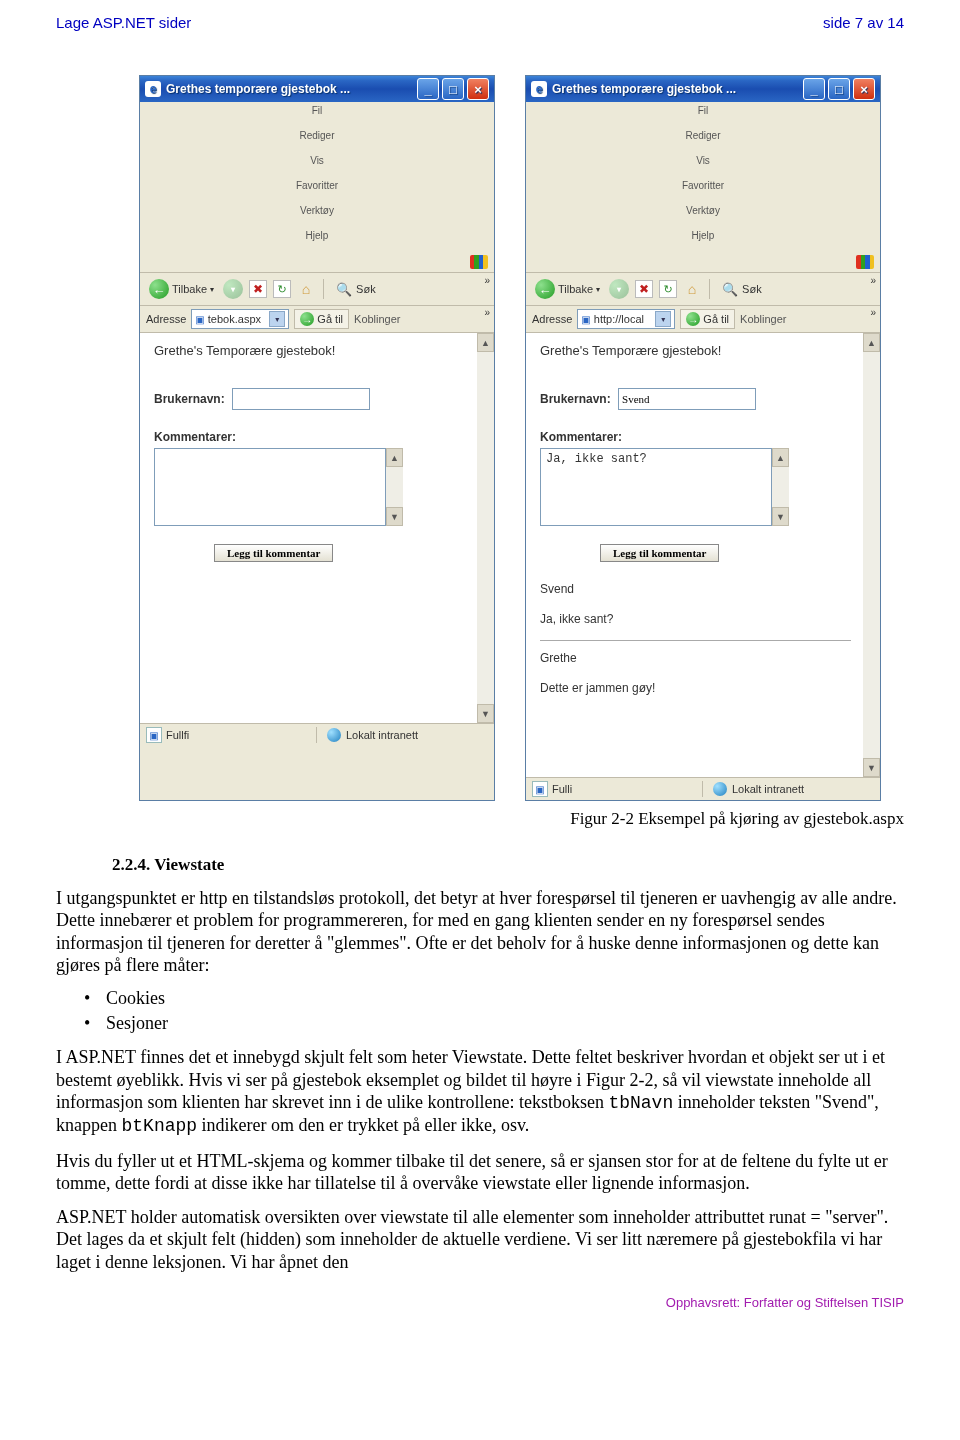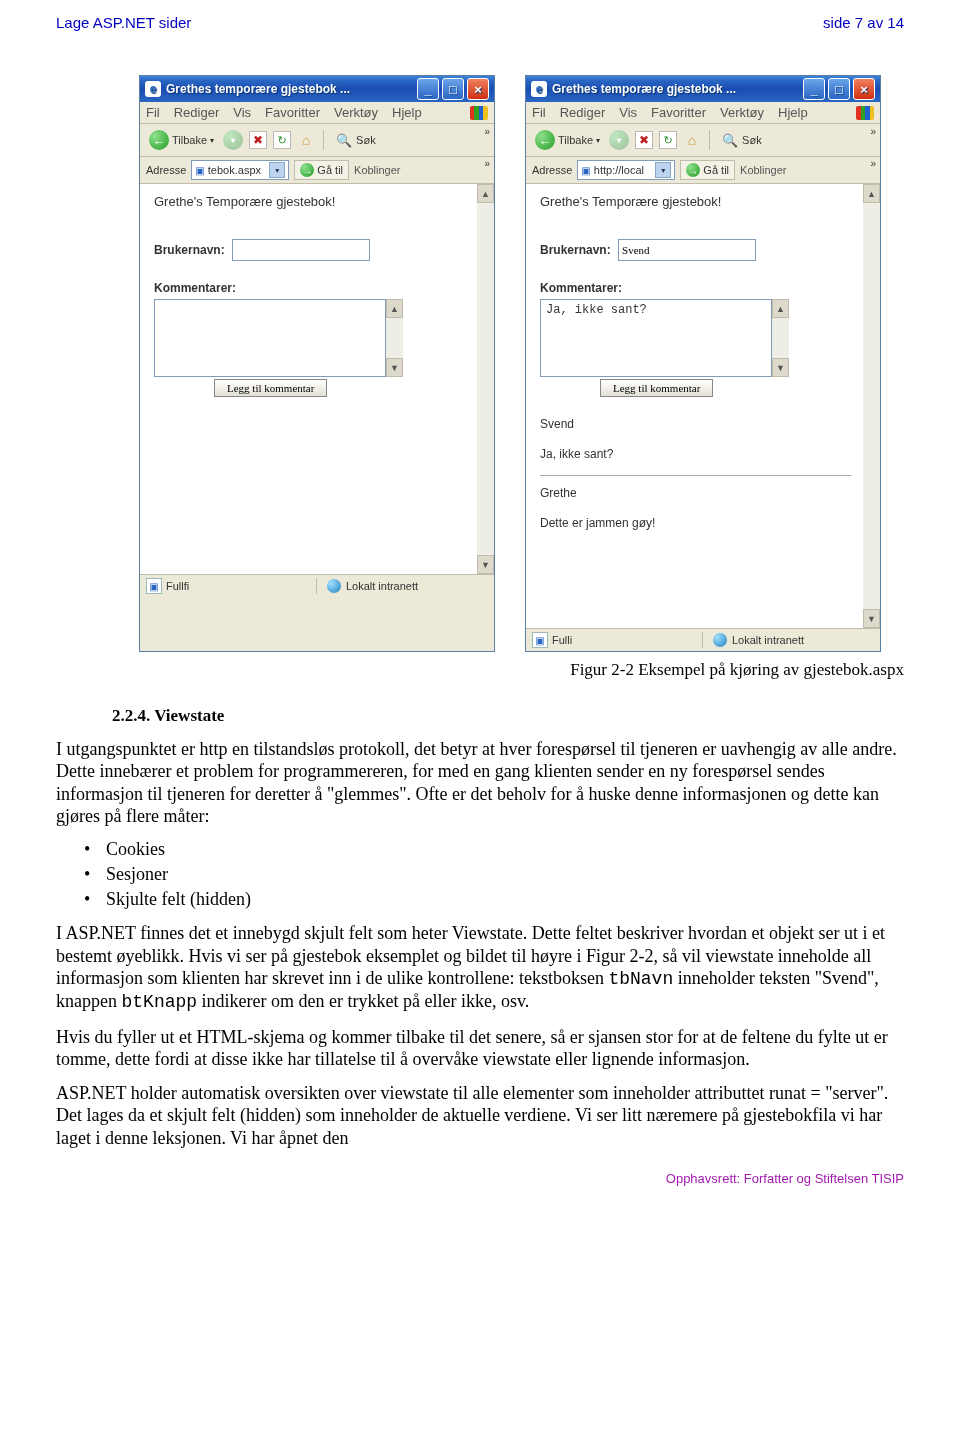--- a/index.html
+++ b/index.html
@@ -55,22 +55,23 @@
     display: flex; align-items: center; justify-content: center;
     font-size: 13px; font-weight: bold; color: #fff;
     background: linear-gradient(to bottom, #6aa4e8, #2a66c4);
     border: 1px solid #fff;
   }
   .win-btn.close { background: linear-gradient(to bottom, #f08060, #d03010); }
   .menubar {
     display: flex; align-items: center;
     background: #ece9d8;
     padding: 3px 6px; gap: 14px;
-    font-size: 13px; color: #555;
+    font-size: 10px; color: #555;
     border-bottom: 1px solid #c0bbaa;
+    flex-direction: column;
   }
   .menubar .flag { margin-left: auto; width: 18px; height: 14px;
     background: linear-gradient(90deg, #e03020 25%, #30a020 25% 50%, #2060d0 50% 75%, #f0c020 75%);
     border-radius: 2px;
   }
   .toolbar {
     display: flex; align-items: center;
     padding: 4px 6px; gap: 6px;
     border-bottom: 1px solid #c0bbaa;
     position: relative;
@@ -142,23 +143,23 @@
   }
   .comment-area-wrap { display: flex; margin-top: 4px; }
   .comment-area {
     border: 1px solid #7f9db9; background: #fff;
     width: 220px; height: 70px; padding: 3px 5px;
     font-family: "Courier New", monospace; font-size: 12px;
     white-space: pre;
   }
   .ca-scroll { width: 17px; height: 78px; background: #efeee6; display: flex; flex-direction: column;}
   .submit-btn {
-    margin-top: 2px; margin-left: 60px;
+    margin-top: 18px; margin-left: 60px;
     border: 1px solid #888; background: linear-gradient(to bottom, #fff, #e4e1d3);
-    padding: 2px 12px; font-family: Tahoma; font-size: 11px;
+    padding: 2px 12px; font-family: Tahoma; font-size: 11px; font-weight: bold;
   }
   .entry { margin-top: 20px; font-size: 12px; }
   .hr-line { border-top: 1px solid #aaa; margin: 14px 0 10px 0; }
   .statusbar {
     display: flex; align-items: center; border-top: 1px solid #c0bbaa;
     background: #ece9d8; height: 22px; font-size: 11px; color: #333;
   }
   .status-left { flex: 0 0 48%; display: flex; align-items: center; gap: 4px; padding-left: 6px; border-right: 1px solid #c0bbaa;}
   .status-right { flex: 1; display: flex; align-items: center; gap: 5px; padding-left: 10px;}
   .status-left .pgicon { width: 14px; height: 14px; background: #fff; border: 1px solid #9bb; color: #2a66c4; font-size: 10px; display: inline-flex; align-items: center; justify-content: center;}
@@ -369,21 +370,20 @@
 
 <div class="caption">Figur 2-2 Eksempel på kjøring av gjestebok.aspx</div>
 
 <div class="sec-num">2.2.4. Viewstate</div>
 
 <p class="body-text">I utgangspunktet er http en tilstandsløs protokoll, det betyr at hver forespørsel til tjeneren er uavhengig av alle andre. Dette innebærer et problem for programmereren, for med en gang klienten sender en ny forespørsel sendes informasjon til tjeneren for deretter å "glemmes". Ofte er det beholv for å huske denne informasjonen og dette kan gjøres på flere måter:</p>
 
 <ul class="bullets">
   <li>Cookies</li>
   <li>Sesjoner</li>
-  <li>Skjulte felt (hidden)</li>
 </ul>
 
 <p class="body-text">
   <span>I ASP.NET finnes det et innebygd skjult felt som heter Viewstate. Dette feltet beskriver hvordan et objekt ser ut i et bestemt øyeblikk. Hvis vi ser på gjestebok eksemplet og bildet til høyre i Figur 2-2, så vil viewstate inneholde all informasjon som klienten har skrevet inn i de ulike kontrollene: tekstboksen </span><span class="code">tbNavn</span><span> inneholder teksten "Svend", knappen </span><span class="code">btKnapp</span><span> indikerer om den er trykket på eller ikke, osv.</span>
 </p>
 
 <p class="body-text">Hvis du fyller ut et HTML-skjema og kommer tilbake til det senere, så er sjansen stor for at de feltene du fylte ut er tomme, dette fordi at disse ikke har tillatelse til å overvåke viewstate eller lignende informasjon.</p>
 
 <p class="body-text">ASP.NET holder automatisk oversikten over viewstate til alle elementer som inneholder attributtet runat = "server". Det lages da et skjult felt (hidden) som inneholder de aktuelle verdiene. Vi ser litt næremere på gjestebokfila vi har laget i denne leksjonen. Vi har åpnet den</p>
 

